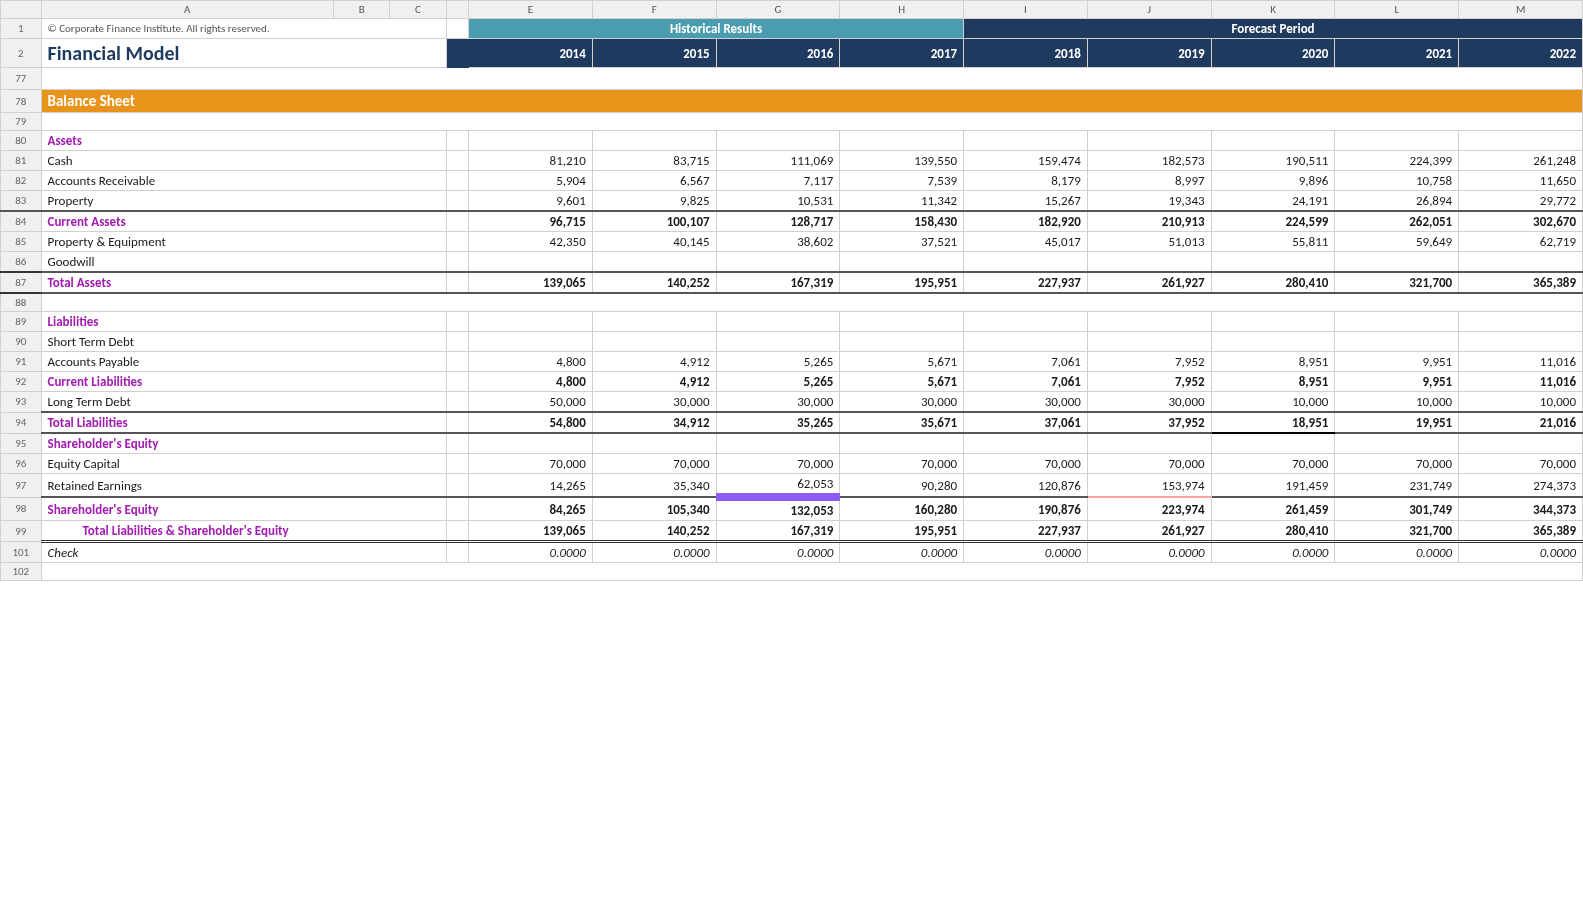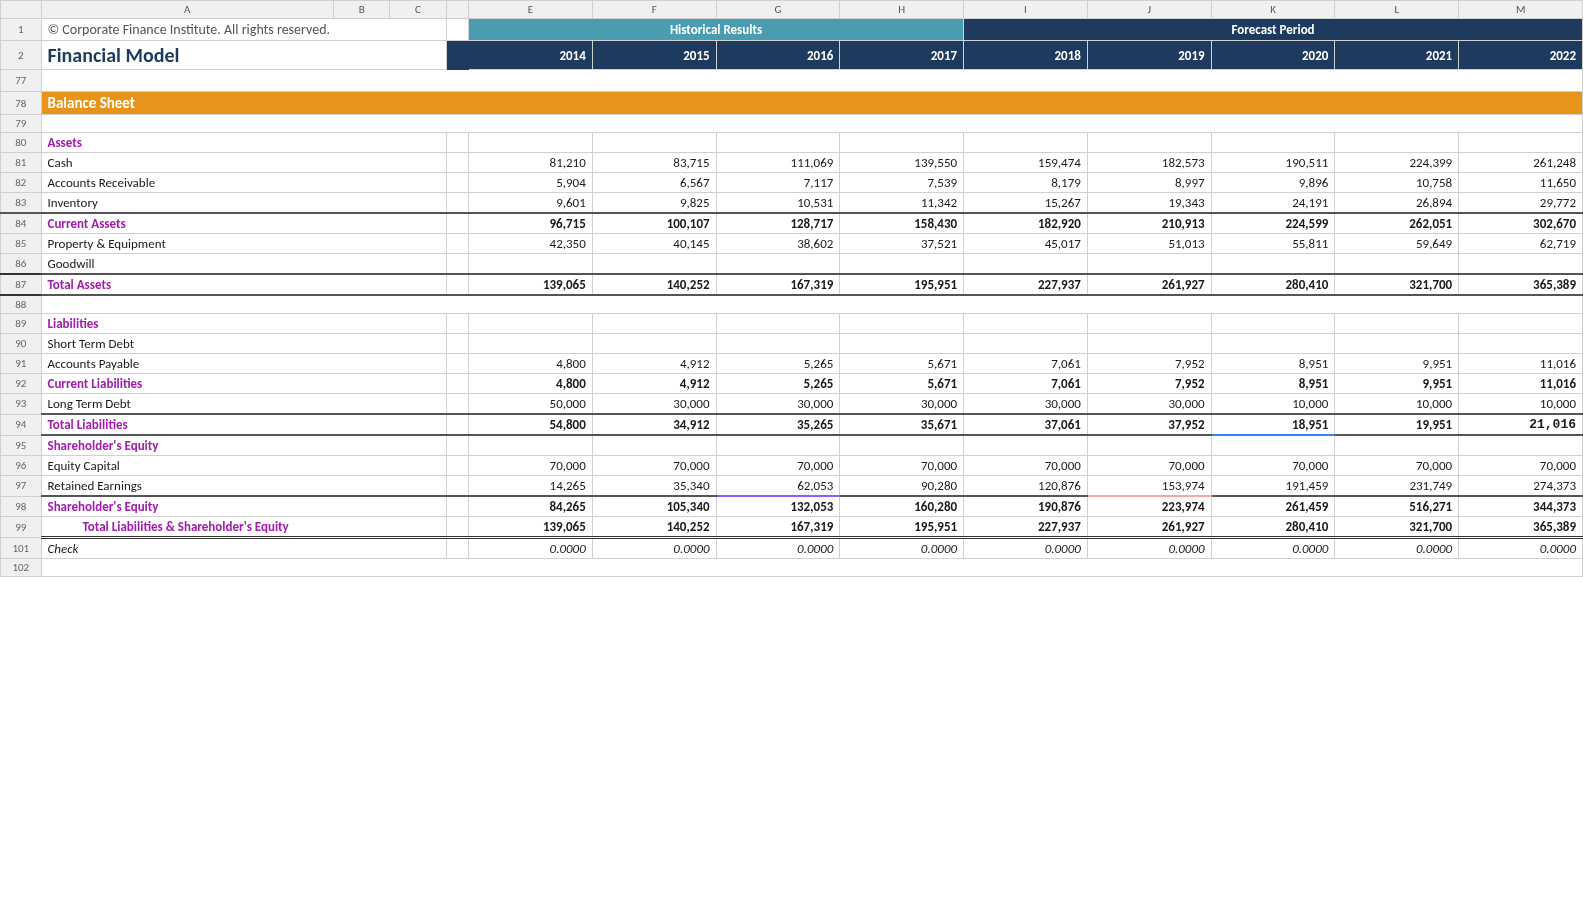--- a/index.html
+++ b/index.html
@@ -44,21 +44,21 @@
     .section-header { background: #e8941a; color: #fff; font-weight: bold; font-size: 15px; padding: 4px 8px; }
 
     
     .data-cell { text-align: right; padding-right: 8px; color: #1a1a1a; }
     .label-cell { text-align: left; padding-left: 10px; color: #1a1a1a; }
     .label-bold { text-align: left; padding-left: 10px; font-weight: bold; color: #a21caf; }
     .data-bold { text-align: right; padding-right: 8px; font-weight: bold; color: #1a1a1a; }
 
     .row-bg-white { background: #fff; }
 
-    .copyright-cell { font-size: 14px; color: #555; text-align: left; padding-left: 4px; }
+    .copyright-cell { font-size: 11px; color: #555; text-align: left; padding-left: 4px; }
     .financial-model { font-size: 20px; font-weight: bold; color: #1e3a5f; padding-left: 4px; }
 
     
     .italic { font-style: italic; }
 
     .empty-row { height: 18px; }
   </style>
 </head>
 <body>
 
@@ -179,21 +179,21 @@
       <td class="data-cell">7,539</td>
       <td class="data-cell">8,179</td>
       <td class="data-cell">8,997</td>
       <td class="data-cell">9,896</td>
       <td class="data-cell">10,758</td>
       <td class="data-cell">11,650</td>
     </tr>
 
     <tr>
       <td class="row-num">83</td>
-      <td colspan="3" class="label-cell">Inventory</td>
+      <td colspan="3" class="label-cell">Property</td>
       <td style="border:1px solid #d0d0d0;"></td>
       <td class="data-cell">9,601</td>
       <td class="data-cell">9,825</td>
       <td class="data-cell">10,531</td>
       <td class="data-cell">11,342</td>
       <td class="data-cell">15,267</td>
       <td class="data-cell">19,343</td>
       <td class="data-cell">24,191</td>
       <td class="data-cell">26,894</td>
       <td class="data-cell">29,772</td>
@@ -342,23 +342,23 @@
     <tr>
       <td class="row-num">94</td>
       <td colspan="3" class="label-bold" style="border-top:2px solid #555; border-bottom:2px solid #555;">Total Liabilities</td>
       <td style="border:1px solid #d0d0d0; border-top:2px solid #555; border-bottom:2px solid #555;"></td>
       <td class="data-bold" style="border-top:2px solid #555; border-bottom:2px solid #555;">54,800</td>
       <td class="data-bold" style="border-top:2px solid #555; border-bottom:2px solid #555;padding-left:48px;">34,912</td>
       <td class="data-bold" style="border-top:2px solid #555; border-bottom:2px solid #555;">35,265</td>
       <td class="data-bold" style="border-top:2px solid #555; border-bottom:2px solid #555;">35,671</td>
       <td class="data-bold" style="border-top:2px solid #555; border-bottom:2px solid #555;">37,061</td>
       <td class="data-bold" style="border-top:2px solid #555; border-bottom:2px solid #555;">37,952</td>
-      <td class="data-bold" style="border-top:2px solid #555; border-bottom:2px solid #3b82f6;">18,951</td>
+      <td class="data-bold" style="border-top:2px solid #555; border-bottom:2px solid #000000;">18,951</td>
       <td class="data-bold" style="border-top:2px solid #555; border-bottom:2px solid #555;">19,951</td>
-      <td class="data-bold" style="border-top:2px solid #555; border-bottom:2px solid #555;font-family:Liberation Mono, monospace;">21,016</td>
+      <td class="data-bold" style="border-top:2px solid #555; border-bottom:2px solid #555;">21,016</td>
     </tr>
 
     <tr>
       <td class="row-num">95</td>
       <td colspan="3" class="label-bold">Shareholder's Equity</td>
       <td style="border:1px solid #d0d0d0;"></td>
       <td class="data-cell"></td>
       <td class="data-cell"></td>
       <td class="data-cell"></td>
       <td class="data-cell"></td>
@@ -398,26 +398,26 @@
       <td class="data-cell">231,749</td>
       <td class="data-cell">274,373</td>
     </tr>
 
     <tr>
       <td class="row-num">98</td>
       <td colspan="3" class="label-bold" style="border-top:2px solid #555;">Shareholder's Equity</td>
       <td style="border:1px solid #d0d0d0; border-top:2px solid #555;"></td>
       <td class="data-bold" style="border-top:2px solid #555;">84,265</td>
       <td class="data-bold" style="border-top:2px solid #555;">105,340</td>
-      <td class="data-bold" style="border-top:2px solid #8b5cf6;margin-top:30px;">132,053</td>
+      <td class="data-bold" style="border-top:8px solid #8b5cf6;margin-top:30px;">132,053</td>
       <td class="data-bold" style="border-top:2px solid #555;">160,280</td>
       <td class="data-bold" style="border-top:2px solid #555;">190,876</td>
       <td class="data-bold" style="border-top:2px solid #fca5a5;">223,974</td>
       <td class="data-bold" style="border-top:2px solid #555;">261,459</td>
-      <td class="data-bold" style="border-top:2px solid #555;">516,271</td>
+      <td class="data-bold" style="border-top:2px solid #555;">301,749</td>
       <td class="data-bold" style="border-top:2px solid #555;">344,373</td>
     </tr>
 
     <tr>
       <td class="row-num">99</td>
       <td colspan="3" class="label-bold" style="border-bottom:3px double #333;padding-left:41px;">Total Liabilities &amp; Shareholder's Equity</td>
       <td style="border:1px solid #d0d0d0; border-bottom:3px double #333;"></td>
       <td class="data-bold" style="border-bottom:3px double #333;">139,065</td>
       <td class="data-bold" style="border-bottom:3px double #333;">140,252</td>
       <td class="data-bold" style="border-bottom:3px double #333;">167,319</td>

